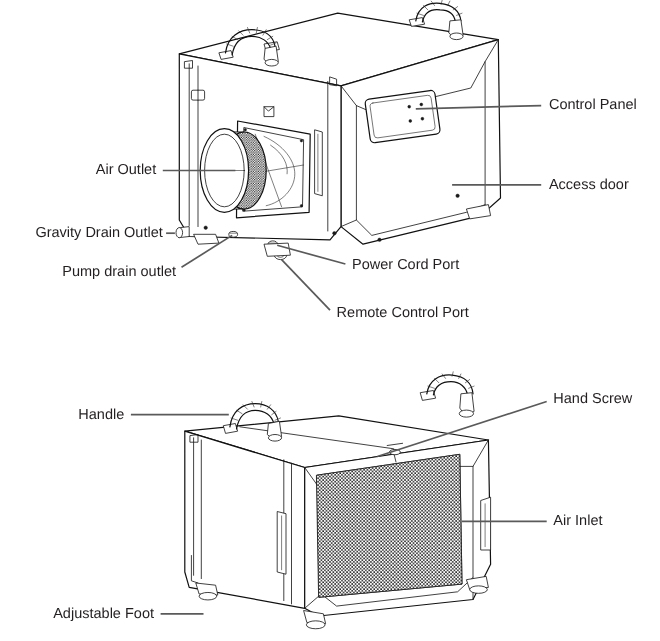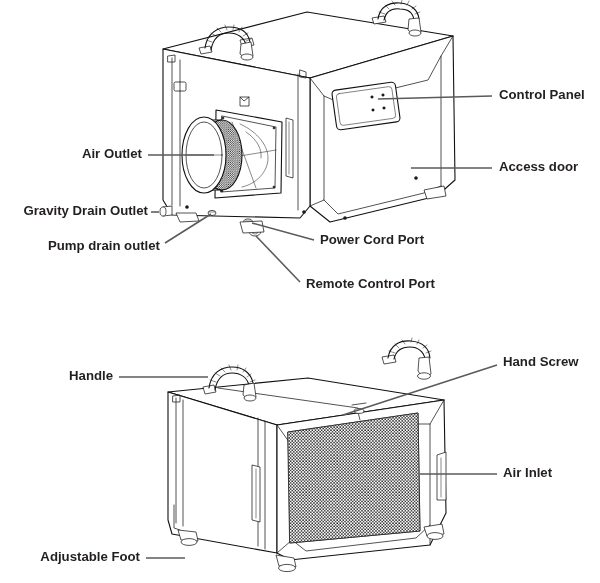--- a/index.html
+++ b/index.html
@@ -12,21 +12,20 @@
     width: 600px;
     height: 583px;
     font-family: "Liberation Sans", sans-serif;
     overflow: hidden;
     position: relative;
   }
   #diagram-root {
     position: relative;
     width: 580px;
     height: 583px;
-    font-weight: bold;
   }
   svg.figure {
     position: absolute;
     left: 0;
     top: 0;
     width: 600px;
     height: 583px;
     display: block;
   }
   .ln {

